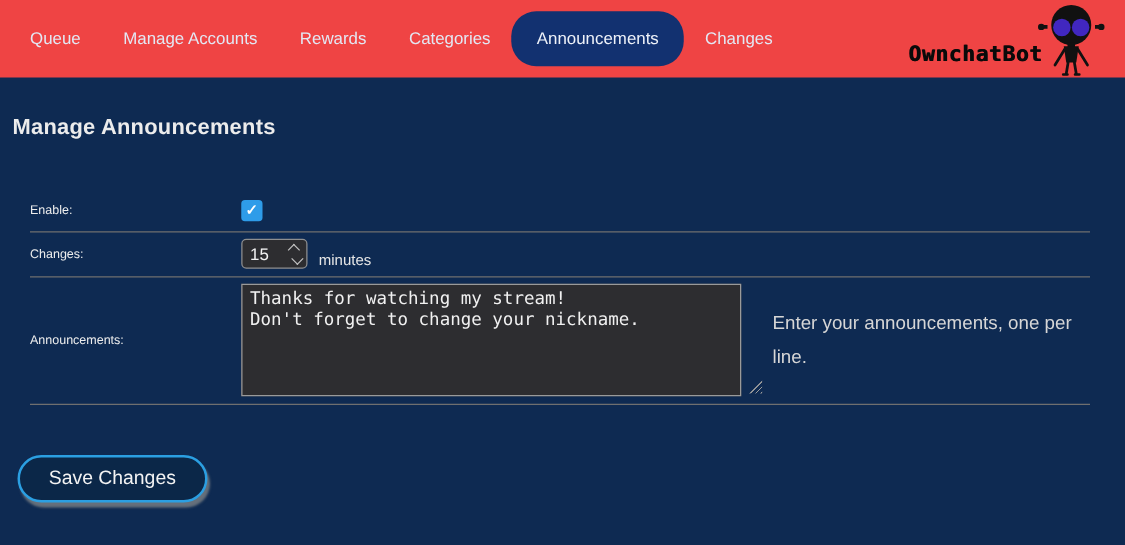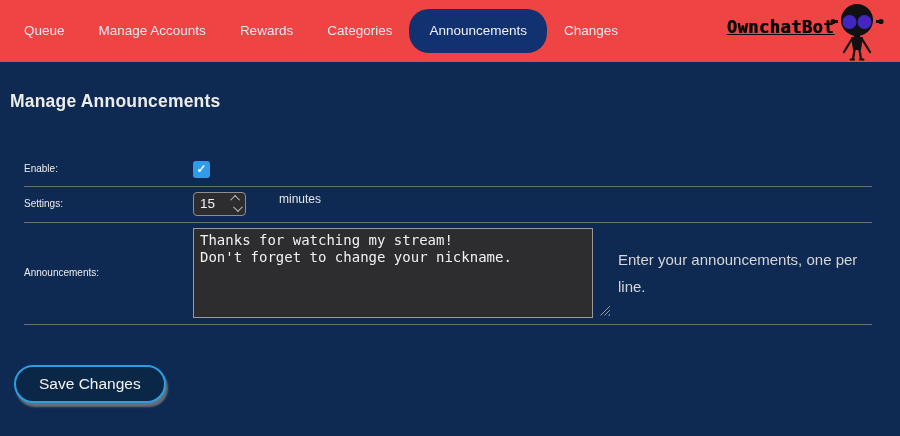--- a/index.html
+++ b/index.html
@@ -42,22 +42,21 @@
     display: flex;
     align-items: flex-end;
   }
   .logo-text {
     font-family: "DejaVu Sans Mono", monospace;
     font-weight: bold;
     font-size: 17px;
     letter-spacing: 0.5px;
     color: #0a0a0a;
     text-shadow: 0.6px 0 0 #0a0a0a;
-    margin-bottom: 25px;
-    text-decoration: underline;
+    margin-bottom: 8px;
   }
   .logo-robot { margin-left: -4px; margin-bottom: 1px; }
 
   
   .page-title {
     margin: 29px 0 0 10px;
     font-size: 17.5px;
     font-weight: bold;
     color: #ececec;
     letter-spacing: 0.2px;
@@ -94,21 +93,21 @@
     display: inline-flex;
     align-items: center;
     justify-content: center;
     color: #ffffff;
     font-size: 12px;
     font-weight: bold;
     cursor: pointer;
   }
 
   
-  .cell-control.interval { display: flex; align-items: flex-start; gap: 24px; }
+  .cell-control.interval { display: flex; align-items: flex-end; }
   .number-input {
     width: 53px; height: 24px;
     background: #2d2d30;
     border: 1px solid #8f8f8f;
     border-radius: 4px;
     display: inline-flex;
     align-items: center;
     justify-content: space-between;
     padding: 0 5px 0 6px;
     cursor: text;
@@ -204,21 +203,21 @@
 <div class="form">
 
   <div class="form-row row-enable">
     <div class="cell-label">Enable:</div>
     <div class="cell-control">
       <span class="checkbox">✓</span>
     </div>
   </div>
 
   <div class="form-row row-interval">
-    <div class="cell-label">Settings:</div>
+    <div class="cell-label">Changes:</div>
     <div class="cell-control interval">
       <span class="number-input">
         <span class="number-value">15</span>
         <span class="spinner">
           <span class="chev up"></span>
           <span class="chev down"></span>
         </span>
       </span>
       <span class="suffix">minutes</span>
     </div>

